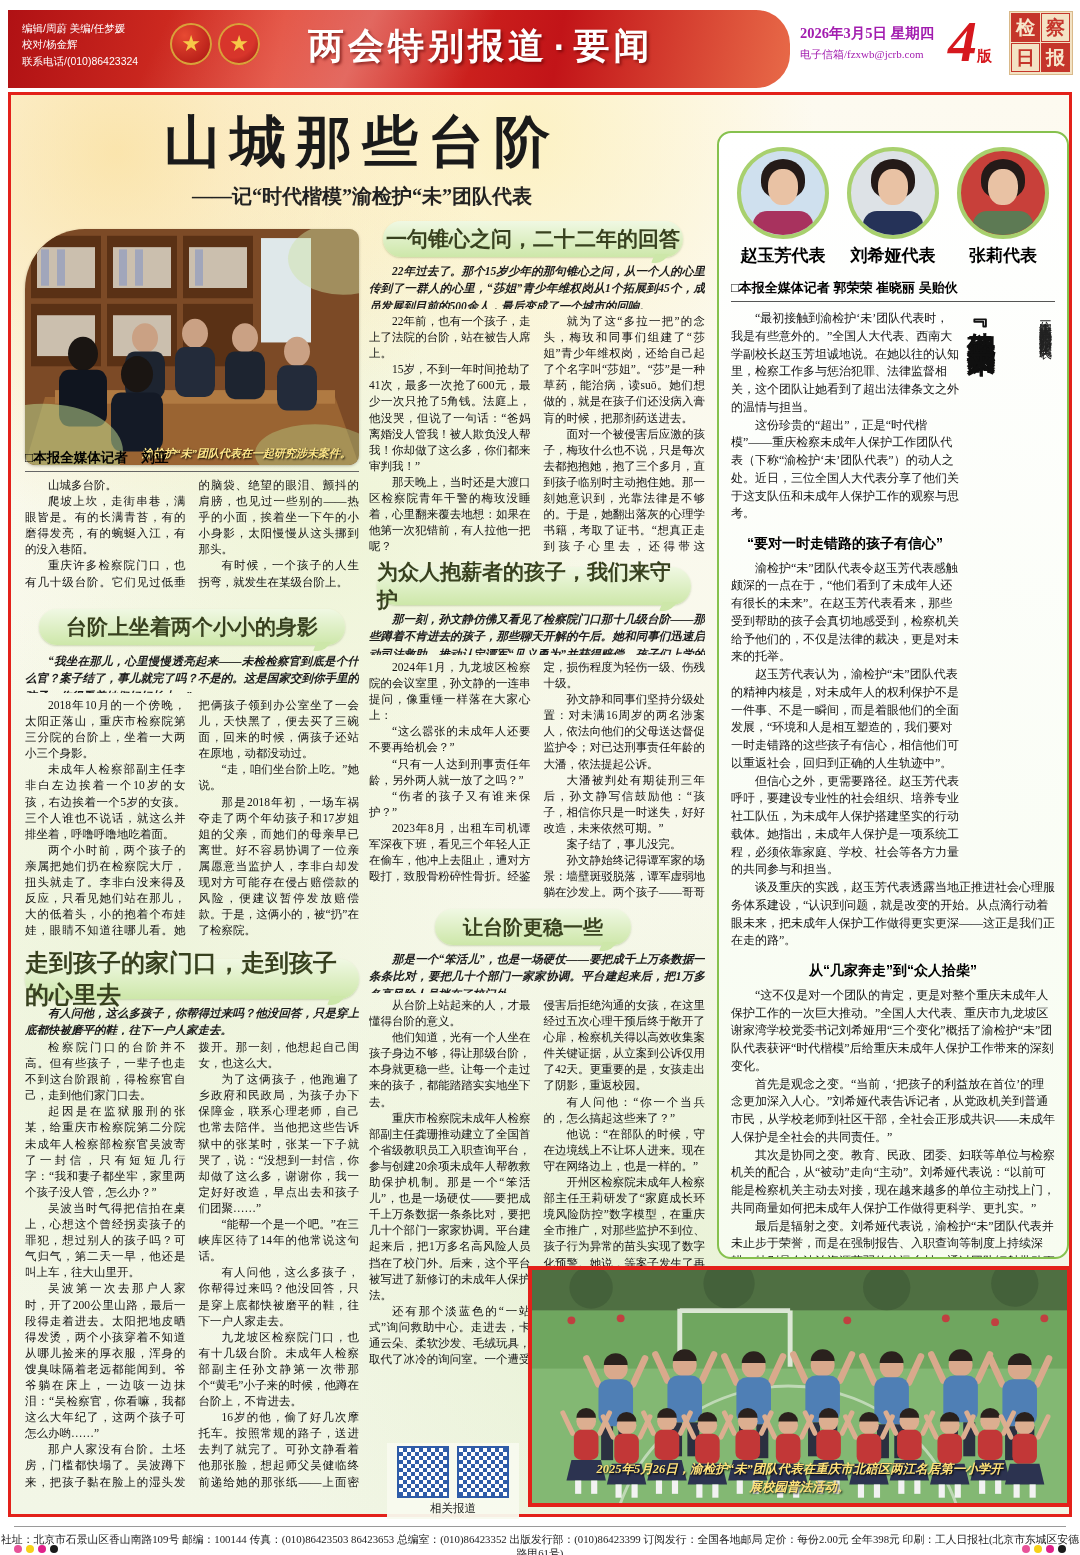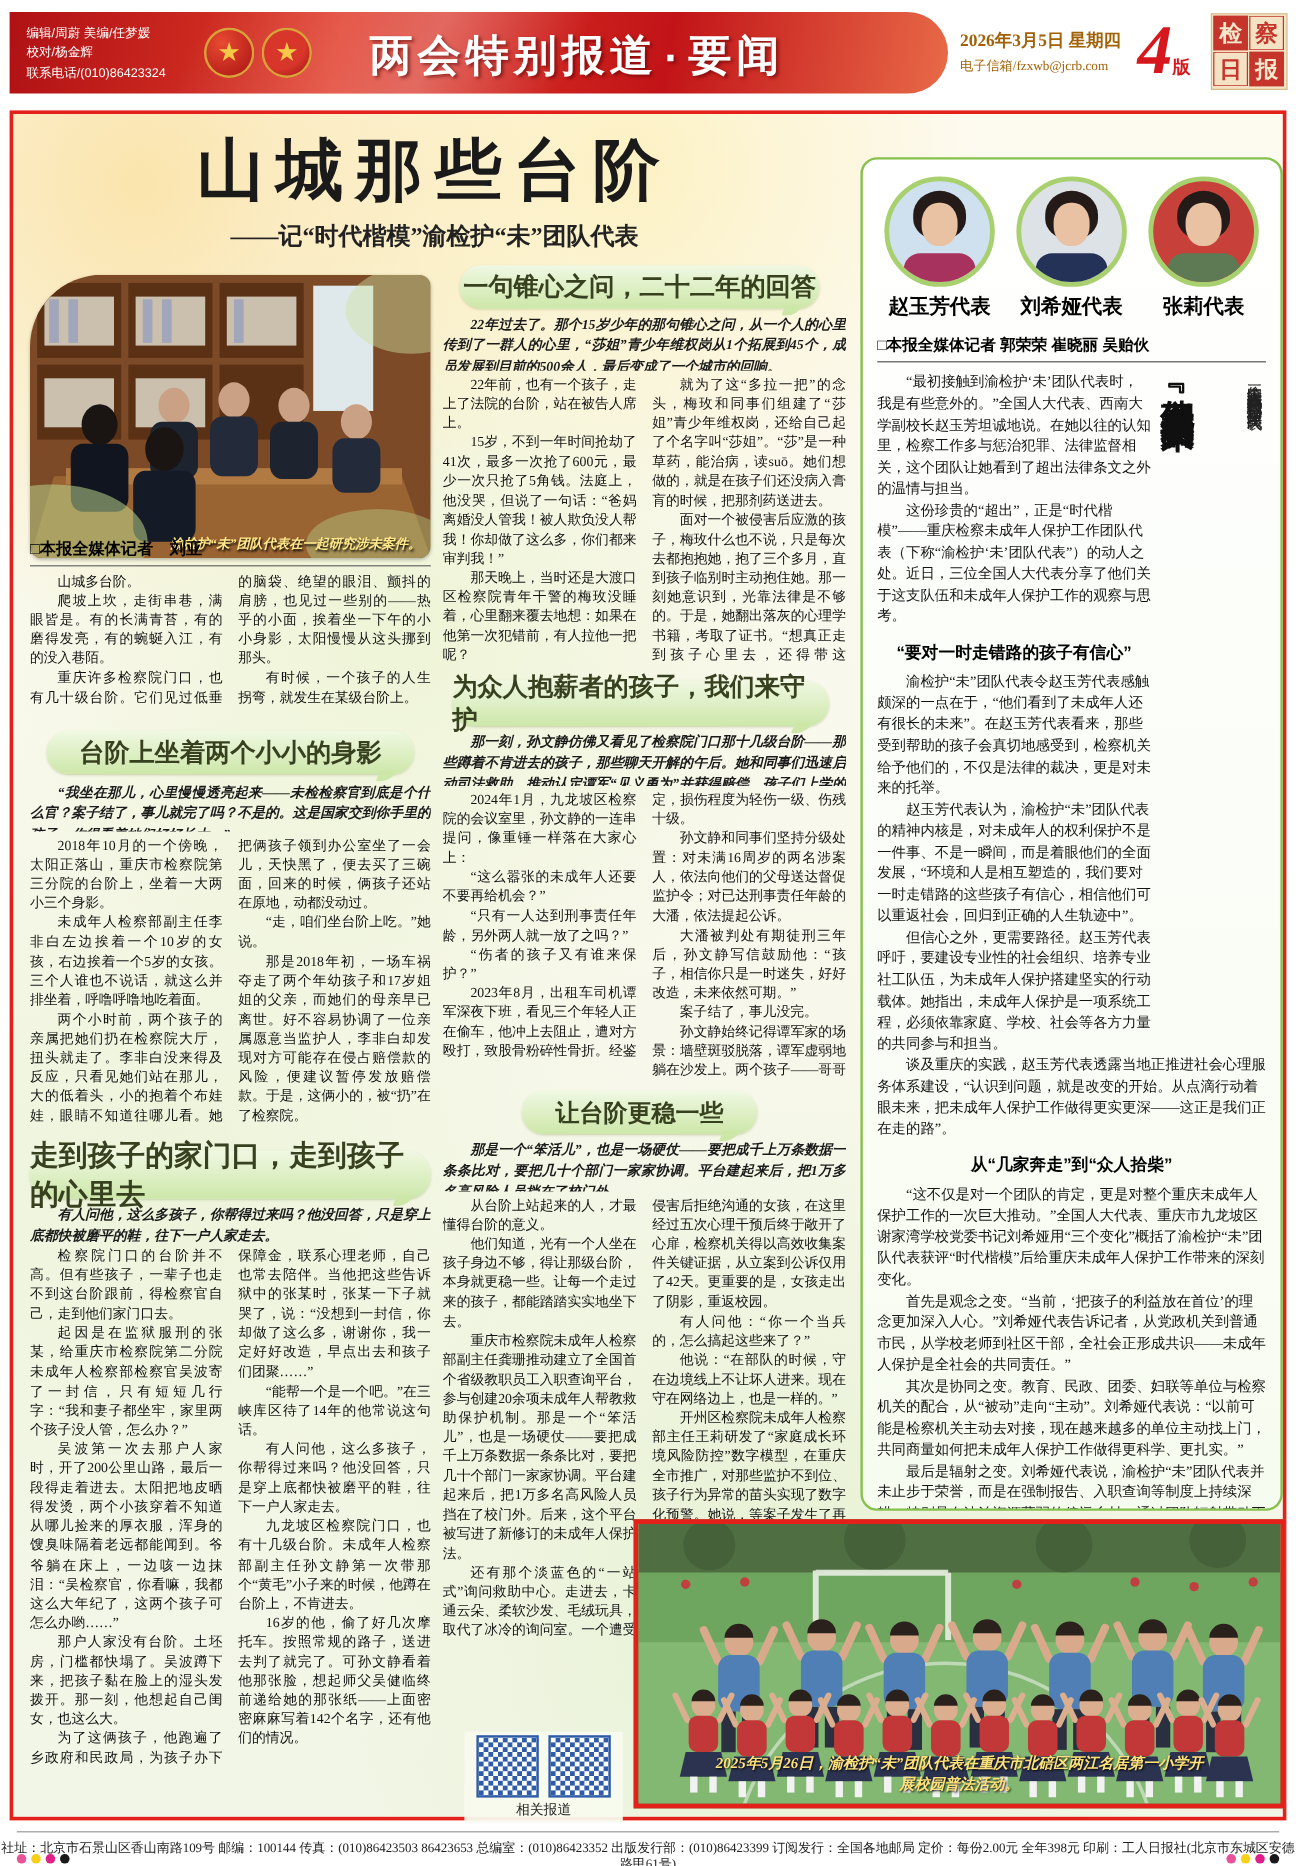--- a/index.html
+++ b/index.html
@@ -1,34 +1,34 @@
 <!DOCTYPE html>
 <html><head>
 <meta charset="utf-8">
 <style>
   html,body{margin:0;padding:0;background:#fff;}
   .page{position:relative;width:1080px;height:1555px;background:#fff;overflow:hidden;
         font-family:"Liberation Serif",serif;color:#111;}
   
-  .banner{position:absolute;left:8px;top:10px;width:782px;height:68px;
+  .banner{position:absolute;left:8px;top:10px;width:782px;height:78px;
     background:linear-gradient(100deg,#b01114,#e03a28 35%,#c21418 70%,#e86a48);
     border-radius:0 34px 34px 0;overflow:hidden;}
   .banner::after{content:"";position:absolute;inset:0;
     background:linear-gradient(115deg,transparent 20%,rgba(255,255,255,.28) 45%,transparent 60%);}
   .editor-info{position:absolute;left:14px;top:10px;color:#fff;font-size:10.5px;line-height:1.55;z-index:2;
     font-family:"Liberation Sans",sans-serif;}
   .emblem{position:absolute;top:13px;width:42px;height:42px;border-radius:50%;z-index:2;
     display:flex;align-items:center;justify-content:center;font-size:22px;color:#f7c948;
     background:radial-gradient(circle at 35% 30%,#e84a32,#a50f0f);box-shadow:0 0 0 2px #d9a13a inset;}
   .emblem-national{left:162px;}
   .emblem-cppcc{left:210px;background:radial-gradient(circle at 35% 30%,#d8352b 55%,#8f0d0d);}
   .banner-title{position:absolute;left:300px;top:12px;width:430px;z-index:2;
     color:#fff;font-weight:bold;font-size:36px;letter-spacing:4px;font-family:Liberation Mono, monospace;
     text-shadow:2px 2px 3px rgba(90,0,0,.6);}
-  .date-block{position:absolute;left:800px;top:24px;width:150px;color:#a16207;}
+  .date-block{position:absolute;left:800px;top:24px;width:150px;color:#a21caf;}
   .date-line{font-size:14.5px;font-weight:bold;}
   .email-line{font-size:11px;margin-top:4px;}
   .page-num{position:absolute;left:948px;top:8px;color:#d6181e;white-space:nowrap;}
   .page-num .num{font-size:58px;font-weight:900;font-family:"Liberation Serif",serif;font-style:italic;}
   .page-num .num-label{font-size:15px;font-weight:bold;}
   .seal{position:absolute;left:1010px;top:12px;width:60px;height:60px;background:#f3e2c4;
     display:grid;grid-template-columns:29px 29px;grid-auto-rows:29px;gap:1px;padding:1px;
     box-shadow:0 0 0 1px #d9b98a;}
   .seal span{display:flex;align-items:center;justify-content:center;font-size:19px;font-weight:bold;
     font-family:"Liberation Sans",sans-serif;}
@@ -219,20 +219,21 @@
         <p class="para">两个小时前，两个孩子的亲属把她们扔在检察院大厅，扭头就走了。李非白没来得及反应，只看见她们站在那儿，大的低着头，小的抱着个布娃娃，眼睛不知道往哪儿看。她把俩孩子领到办公室坐了一会儿，天快黑了，便去买了三碗面，回来的时候，俩孩子还站在原地，动都没动过。</p>
         <p class="para">“走，咱们坐台阶上吃。”她说。</p>
         <p class="para">那是2018年初，一场车祸夺走了两个年幼孩子和17岁姐姐的父亲，而她们的母亲早已离世。好不容易协调了一位亲属愿意当监护人，李非白却发现对方可能存在侵占赔偿款的风险，便建议暂停发放赔偿款。于是，这俩小的，被“扔”在了检察院。</p>
       </div>
 
     <div class="bubble" style="left:14px;top:864px;width:334px;height:40px;font-size:24px;">走到孩子的家门口，走到孩子的心里去</div>
     <div class="lead" style="left:14px;top:910px;width:334px;height:30px;">有人问他，这么多孩子，你帮得过来吗？他没回答，只是穿上底都快被磨平的鞋，往下一户人家走去。</div>
     <div class="colbody" style="left:14px;top:944px;width:334px;height:458px;">
         <p class="para">检察院门口的台阶并不高。但有些孩子，一辈子也走不到这台阶跟前，得检察官自己，走到他们家门口去。</p>
         <p class="para">起因是在监狱服刑的张某，给重庆市检察院第二分院未成年人检察部检察官吴波寄了一封信，只有短短几行字：“我和妻子都坐牢，家里两个孩子没人管，怎么办？”</p>
+        <p class="para">吴波当时气得把信拍在桌上，心想这个曾经拐卖孩子的罪犯，想过别人的孩子吗？可气归气，第二天一早，他还是叫上车，往大山里开。</p>
         <p class="para">吴波第一次去那户人家时，开了200公里山路，最后一段得走着进去。太阳把地皮晒得发烫，两个小孩穿着不知道从哪儿捡来的厚衣服，浑身的馊臭味隔着老远都能闻到。爷爷躺在床上，一边咳一边抹泪：“吴检察官，你看嘛，我都这么大年纪了，这两个孩子可怎么办哟……”</p>
         <p class="para">那户人家没有台阶。土坯房，门槛都快塌了。吴波蹲下来，把孩子黏在脸上的湿头发拨开。那一刻，他想起自己闺女，也这么大。</p>
         <p class="para">为了这俩孩子，他跑遍了乡政府和民政局，为孩子办下保障金，联系心理老师，自己也常去陪伴。当他把这些告诉狱中的张某时，张某一下子就哭了，说：“没想到一封信，你却做了这么多，谢谢你，我一定好好改造，早点出去和孩子们团聚……”</p>
         <p class="para">“能帮一个是一个吧。”在三峡库区待了14年的他常说这句话。</p>
         <p class="para">有人问他，这么多孩子，你帮得过来吗？他没回答，只是穿上底都快被磨平的鞋，往下一户人家走去。</p>
         <p class="para">九龙坡区检察院门口，也有十几级台阶。未成年人检察部副主任孙文静第一次带那个“黄毛”小子来的时候，他蹲在台阶上，不肯进去。</p>
         <p class="para">16岁的他，偷了好几次摩托车。按照常规的路子，送进去判了就完了。可孙文静看着他那张脸，想起师父吴健临终前递给她的那张纸——上面密密麻麻写着142个名字，还有他们的情况。</p>
       </div>
 
     <div class="bubble" style="left:372px;top:126px;width:300px;height:36px;font-size:21px;">一句锥心之问，二十二年的回答</div>

